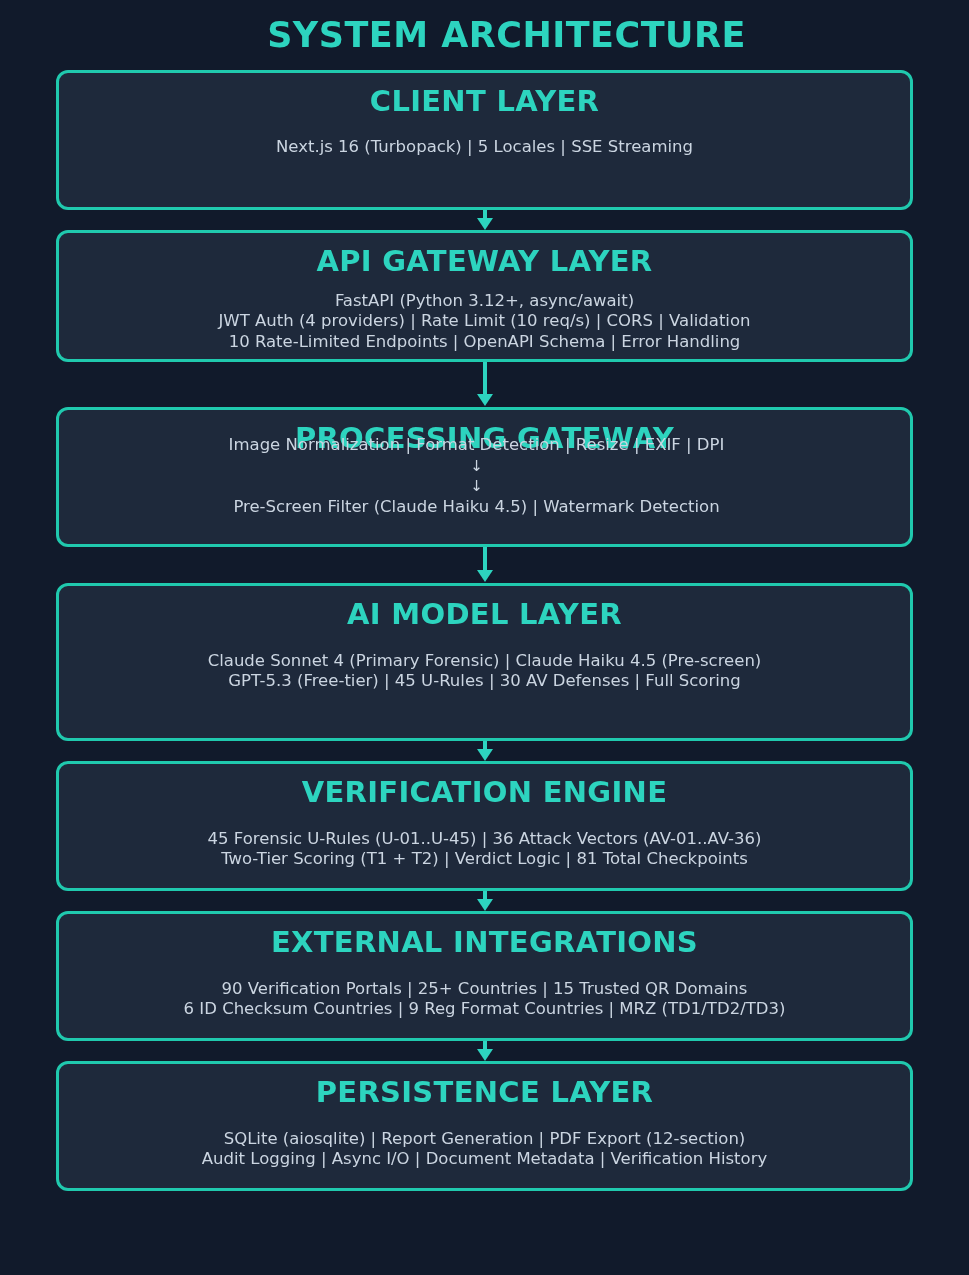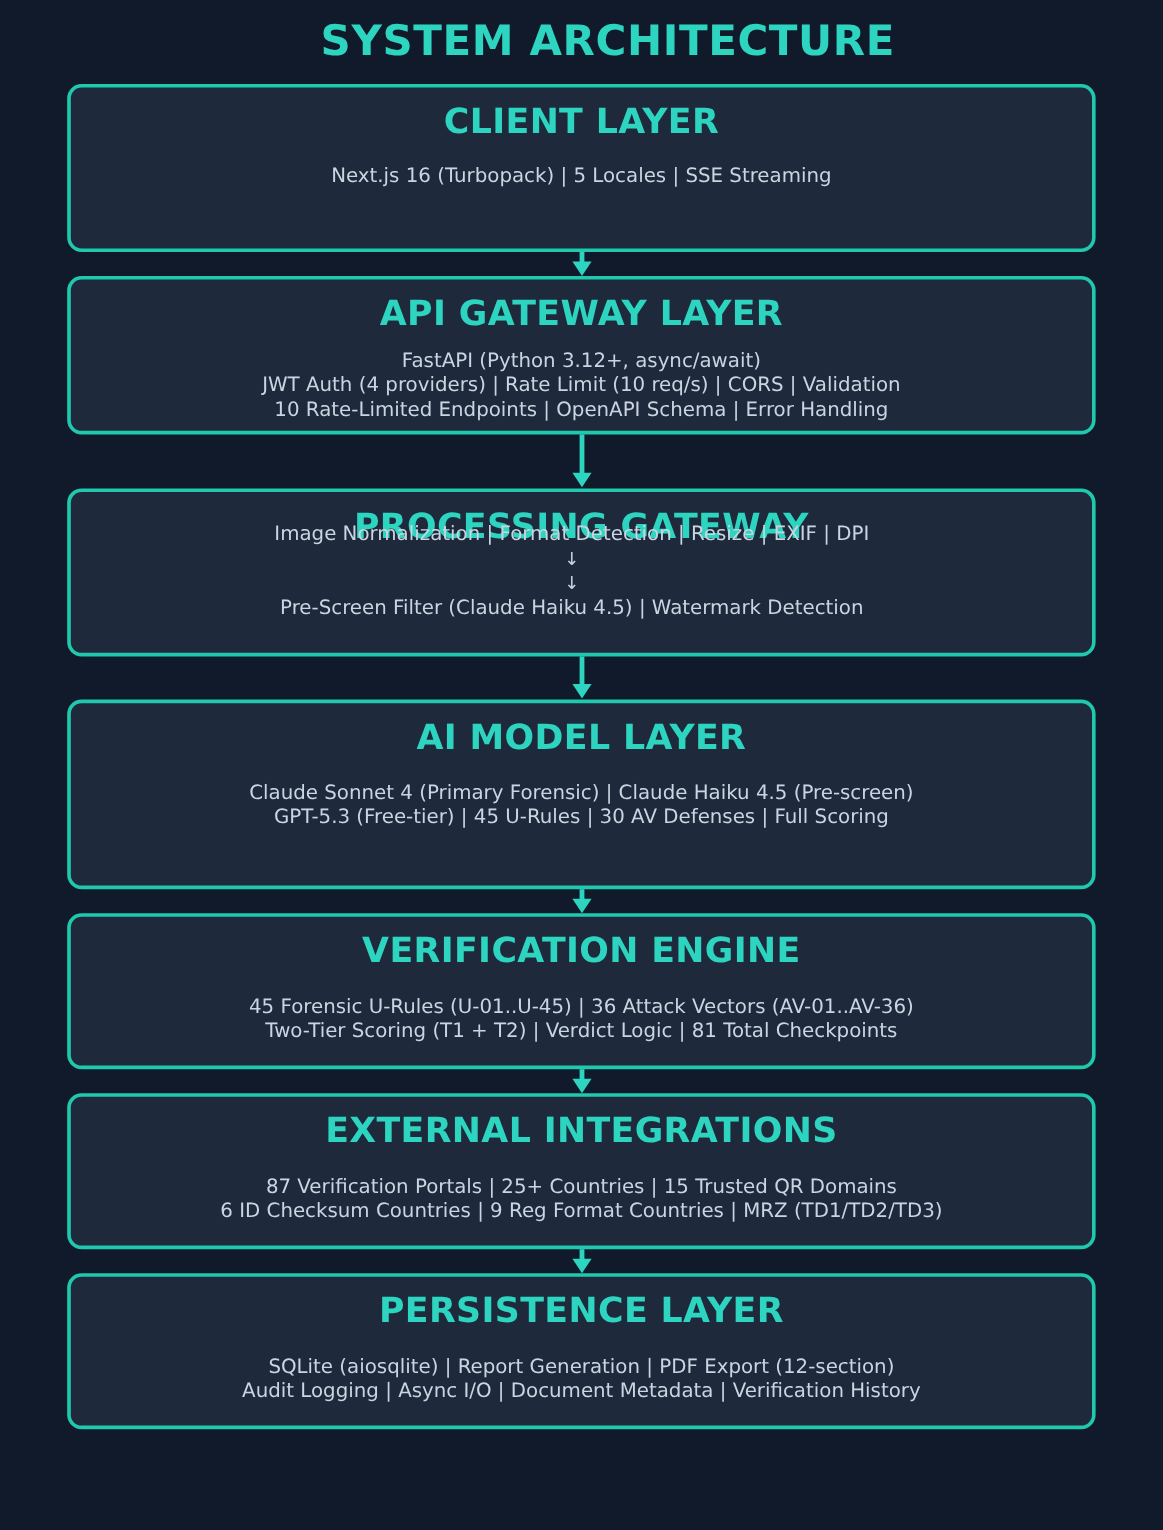--- a/index.html
+++ b/index.html
@@ -208,21 +208,21 @@
     </div>
 
     <div class="connector conn-short">
       <span class="shaft"></span>
       <span class="head"></span>
     </div>
 
     <div class="layer-box box-external">
       <div class="layer-title">EXTERNAL INTEGRATIONS</div>
       <div class="layer-body">
-        <span class="line">87 Verification Portals | 25+ Countries | 15 Trusted QR Domains</span>
+        <span class="line">90 Verification Portals | 25+ Countries | 15 Trusted QR Domains</span>
         <span class="line">6 ID Checksum Countries | 9 Reg Format Countries | MRZ (TD1/TD2/TD3)</span>
       </div>
     </div>
 
     <div class="connector conn-short">
       <span class="shaft"></span>
       <span class="head"></span>
     </div>
 
     <div class="layer-box box-persist">

